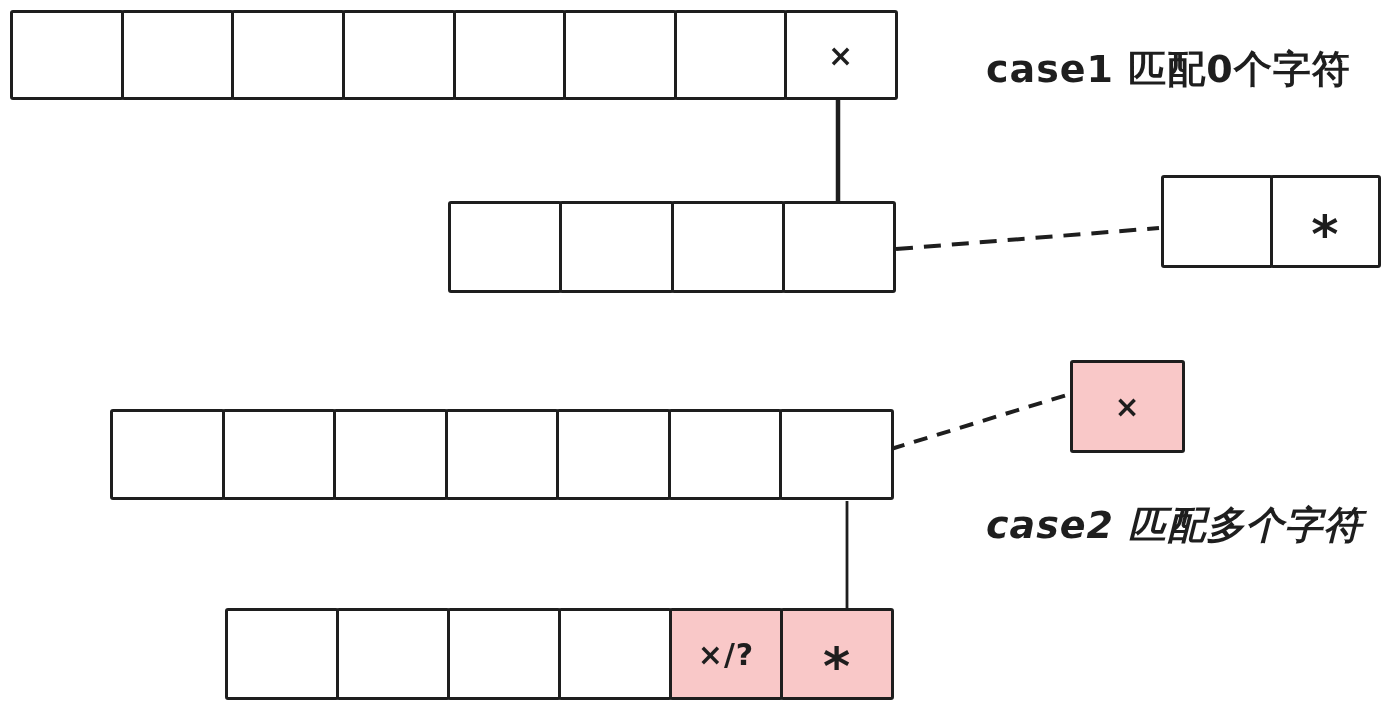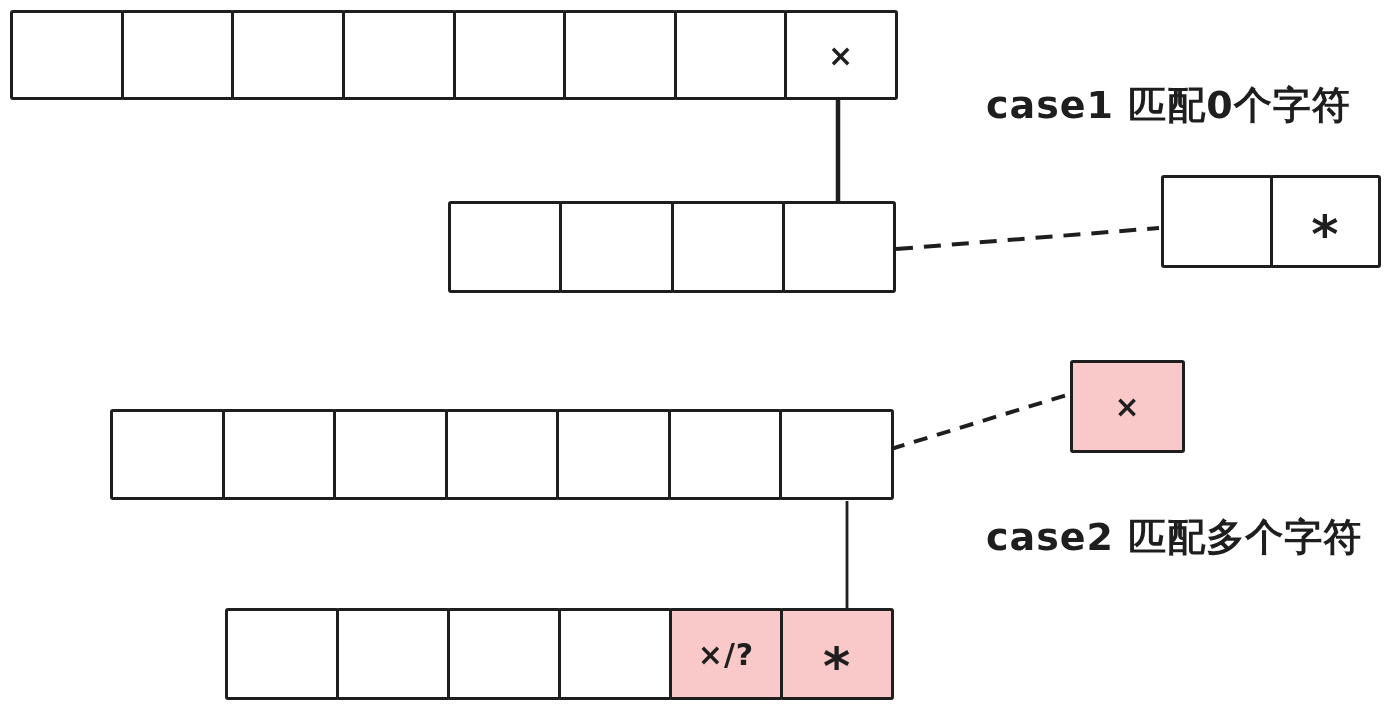--- a/index.html
+++ b/index.html
@@ -53,22 +53,22 @@
   #row-c2-match   { left: 225px;  top: 608px; width: 669px; height: 92px; }
 
   .case-label {
     position: absolute;
     font-size: 38px;
     font-weight: 600;
     color: var(--stroke, #1e1e1e);
     white-space: nowrap;
     letter-spacing: 1px;
   }
-  #label-case1 { left: 986px; top: 44px; margin-top: 36px; }
-  #label-case2 { left: 986px; top: 512px; }
+  #label-case1 { left: 986px; top: 44px; }
+  #label-case2 { left: 986px; top: 500px; font-style: italic; }
 
   #connectors {
     position: absolute;
     left: 0; top: 0;
     width: 1393px; height: 710px;
     pointer-events: none;
   }
   #connectors line { stroke: var(--stroke, #1e1e1e); }
 </style>
 </head>

